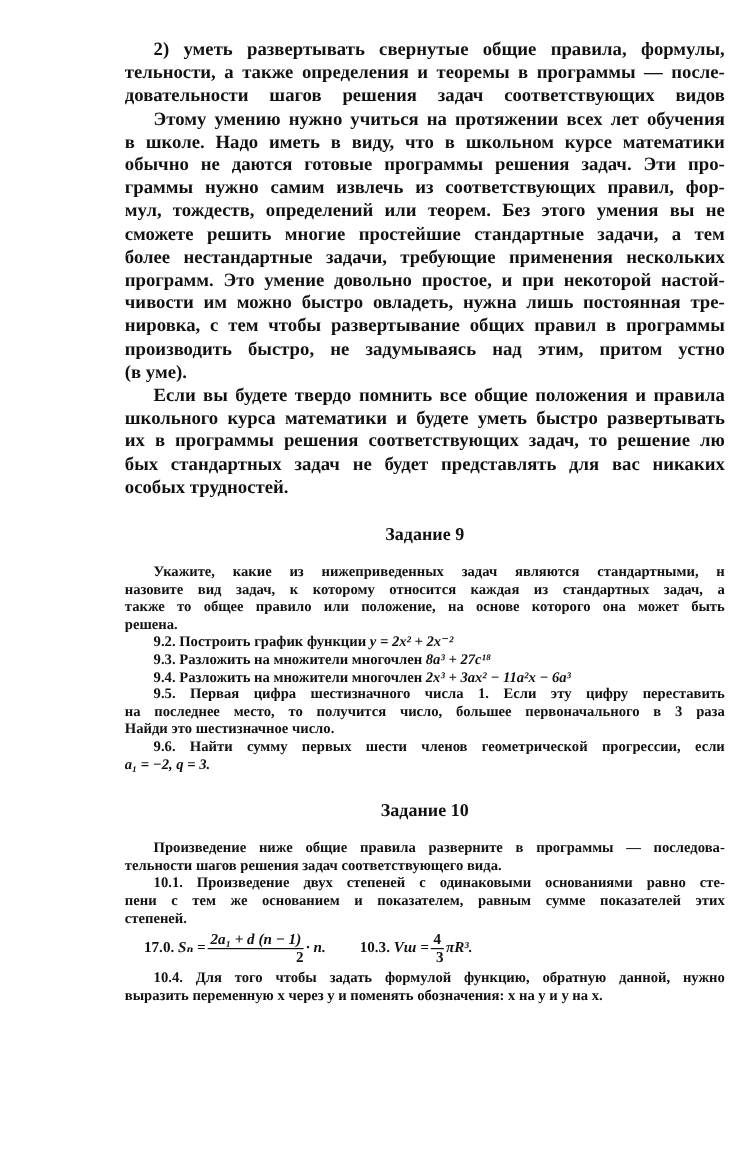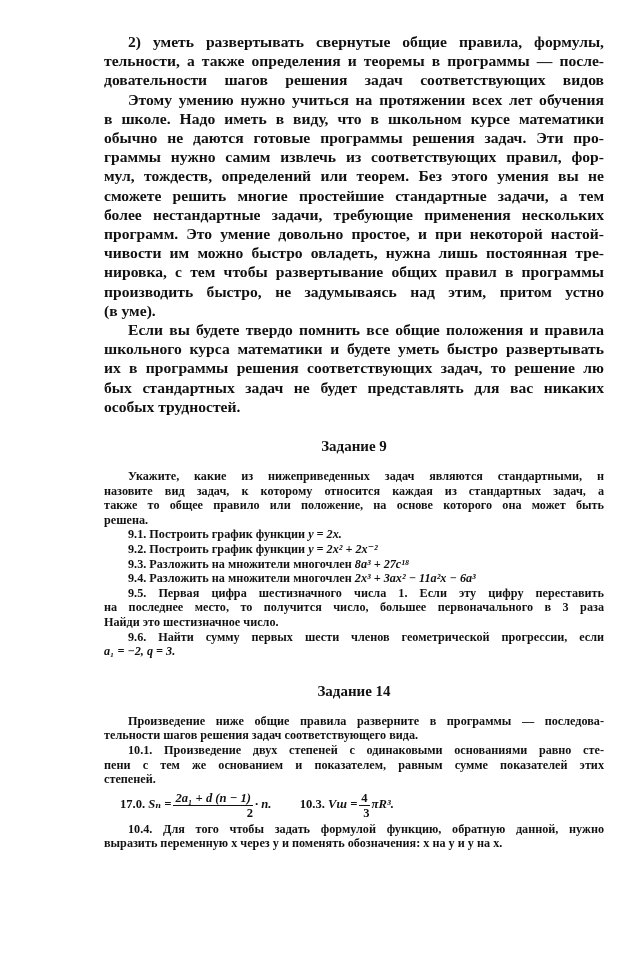--- a/index.html
+++ b/index.html
@@ -109,27 +109,20 @@
 
   <p class="p-small">
     <span class="just" style="padding-left:24px">Укажите, какие из нижеприведенных задач являются стандартными, н</span>
     <span class="just">назовите вид задач, к которому относится каждая из стандартных задач, а</span>
     <span class="just">также то общее правило или положение, на основе которого она может быть</span>
     <span class="line">решена.</span>
   </p>
 
   <p class="p-small">
     <span class="line" style="padding-left:24px">
-      <span class="num">9.1.</span>
-      <span>Построить график функции</span>
-      <span class="math">y = 2x.</span>
-    </span>
-  </p>
-  <p class="p-small">
-    <span class="line" style="padding-left:24px">
       <span class="num">9.2.</span>
       <span>Построить график функции</span>
       <span class="math">y = 2x² + 2x⁻²</span>
     </span>
   </p>
   <p class="p-small">
     <span class="line" style="padding-left:24px">
       <span class="num">9.3.</span>
       <span>Разложить на множители многочлен</span>
       <span class="math">8a³ + 27c¹⁸</span>
@@ -151,21 +144,21 @@
     <span class="line">Найди это шестизначное число.</span>
   </p>
   <p class="p-small">
     <span class="just" style="padding-left:24px">
       <span class="num">9.6.</span>
       <span>Найти сумму первых шести членов геометрической прогрессии, если</span>
     </span>
     <span class="line math">a₁ = −2, q = 3.</span>
   </p>
 
-  <h2 class="heading" style="margin-top:24px;margin-bottom:14px">Задание 14</h2>
+  <h2 class="heading" style="margin-top:24px;margin-bottom:14px">Задание 10</h2>
 
   <p class="p-small">
     <span class="just" style="padding-left:24px">Произведение ниже общие правила разверните в программы — последова-</span>
     <span class="line">тельности шагов решения задач соответствующего вида.</span>
   </p>
 
   <p class="p-small">
     <span class="just" style="padding-left:24px">
       <span class="num">10.1.</span>
       <span>Произведение двух степеней с одинаковыми основаниями равно сте-</span>

